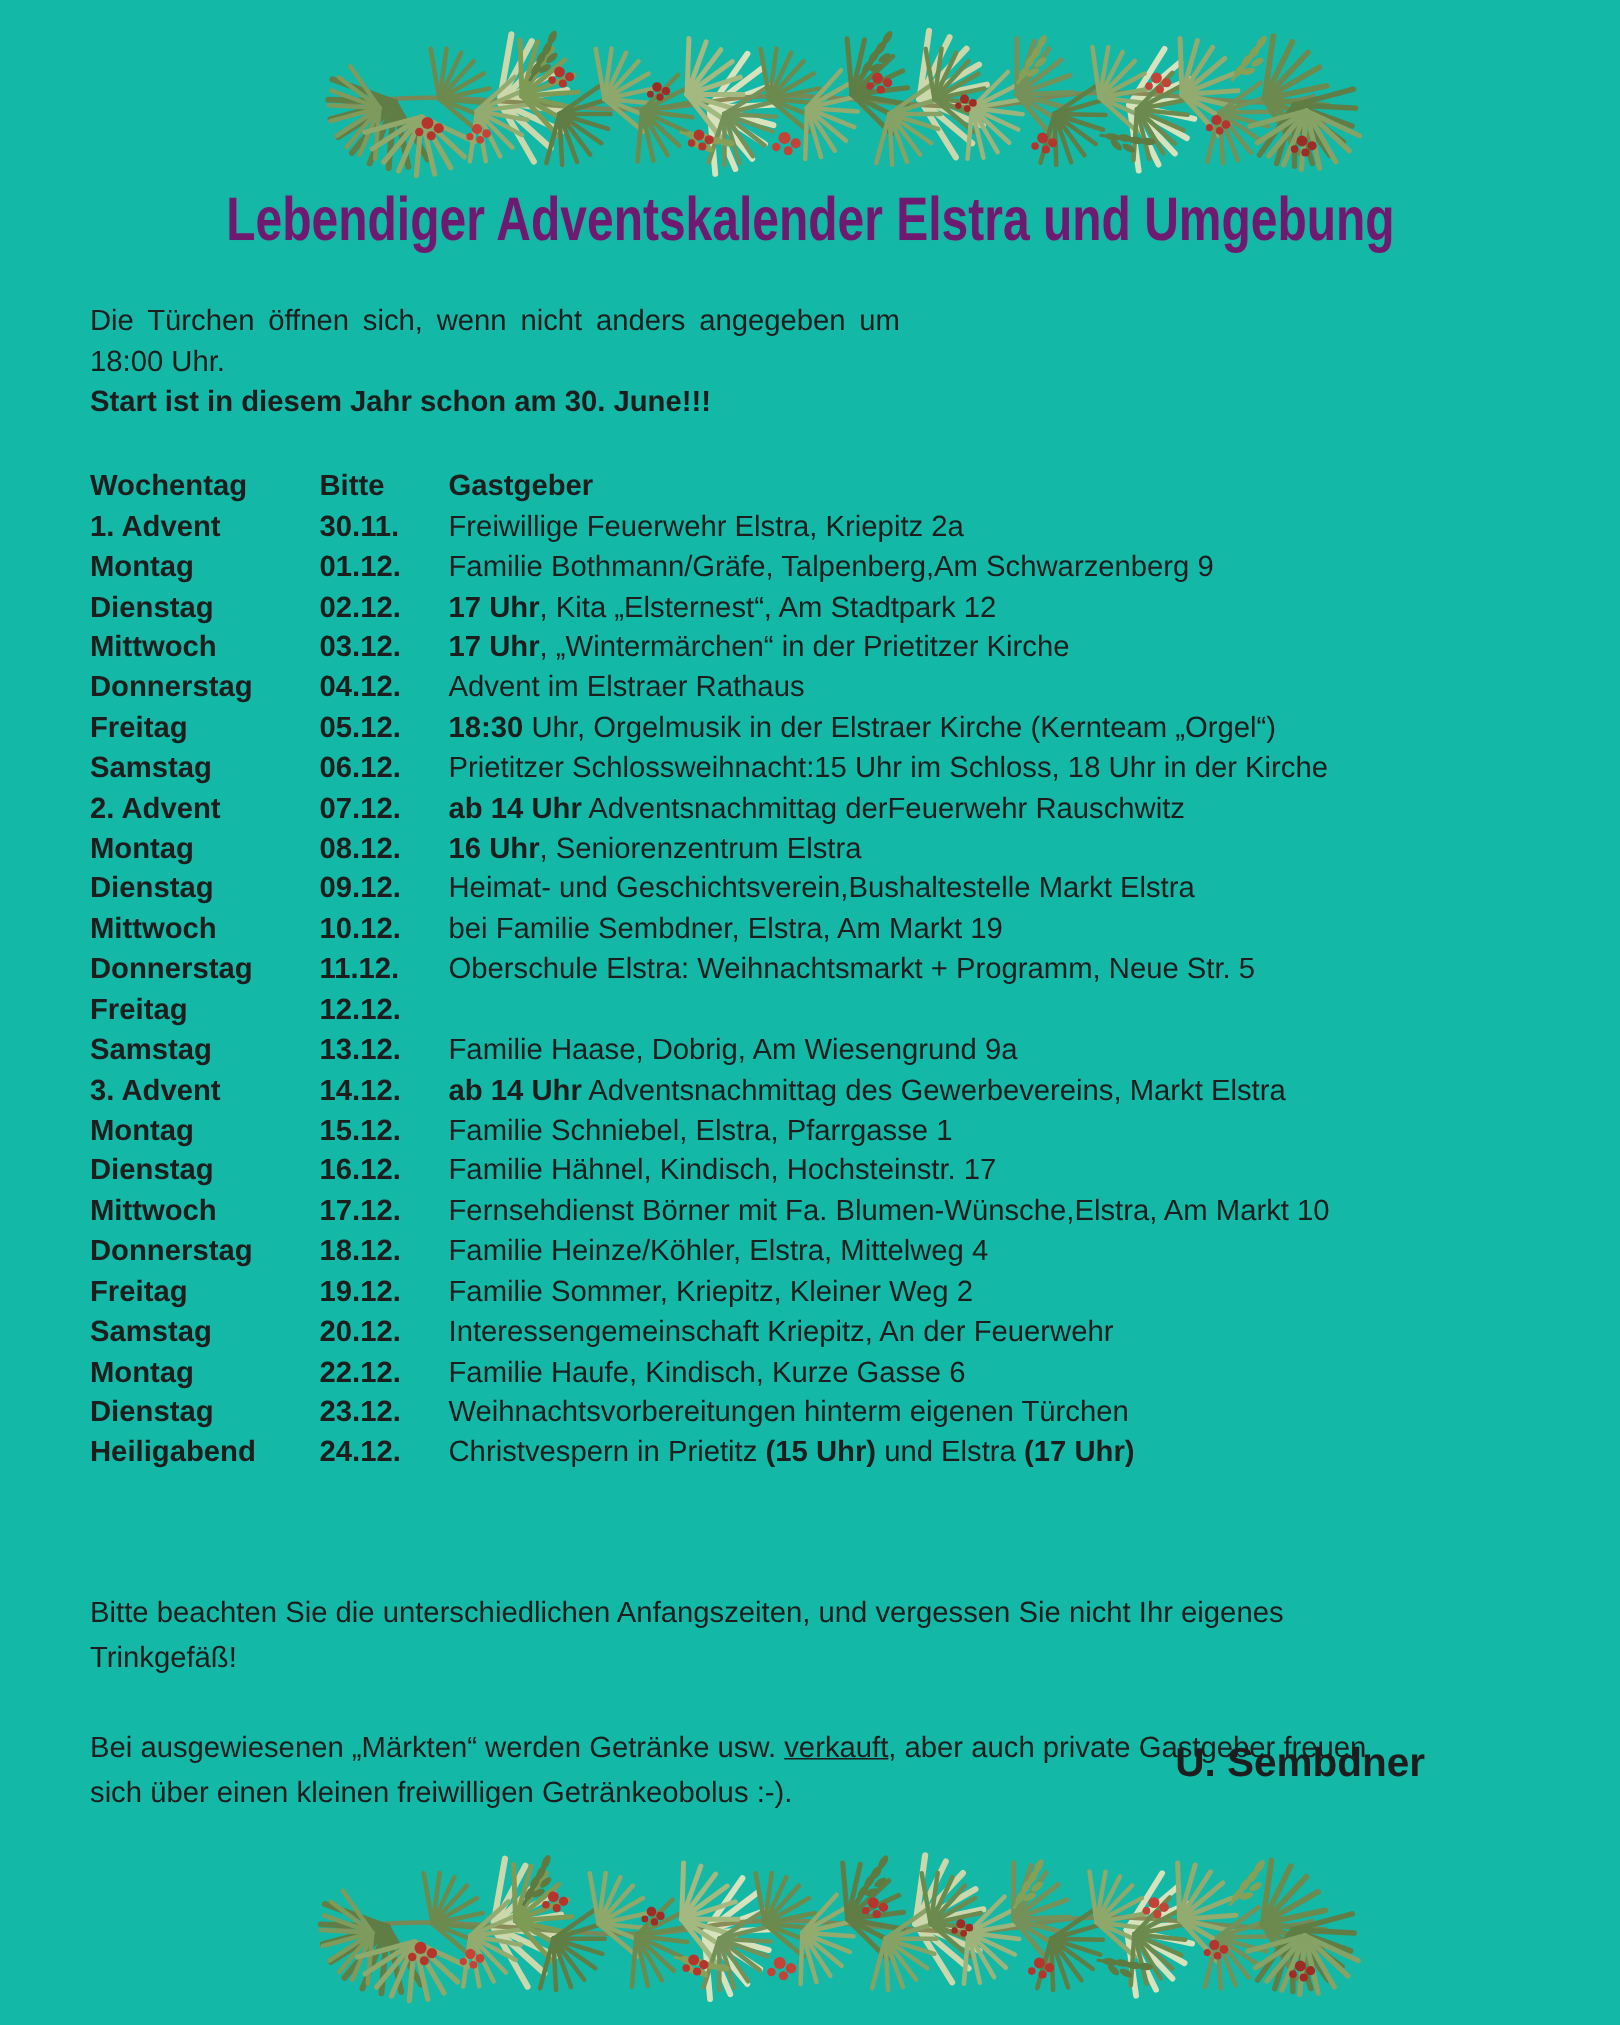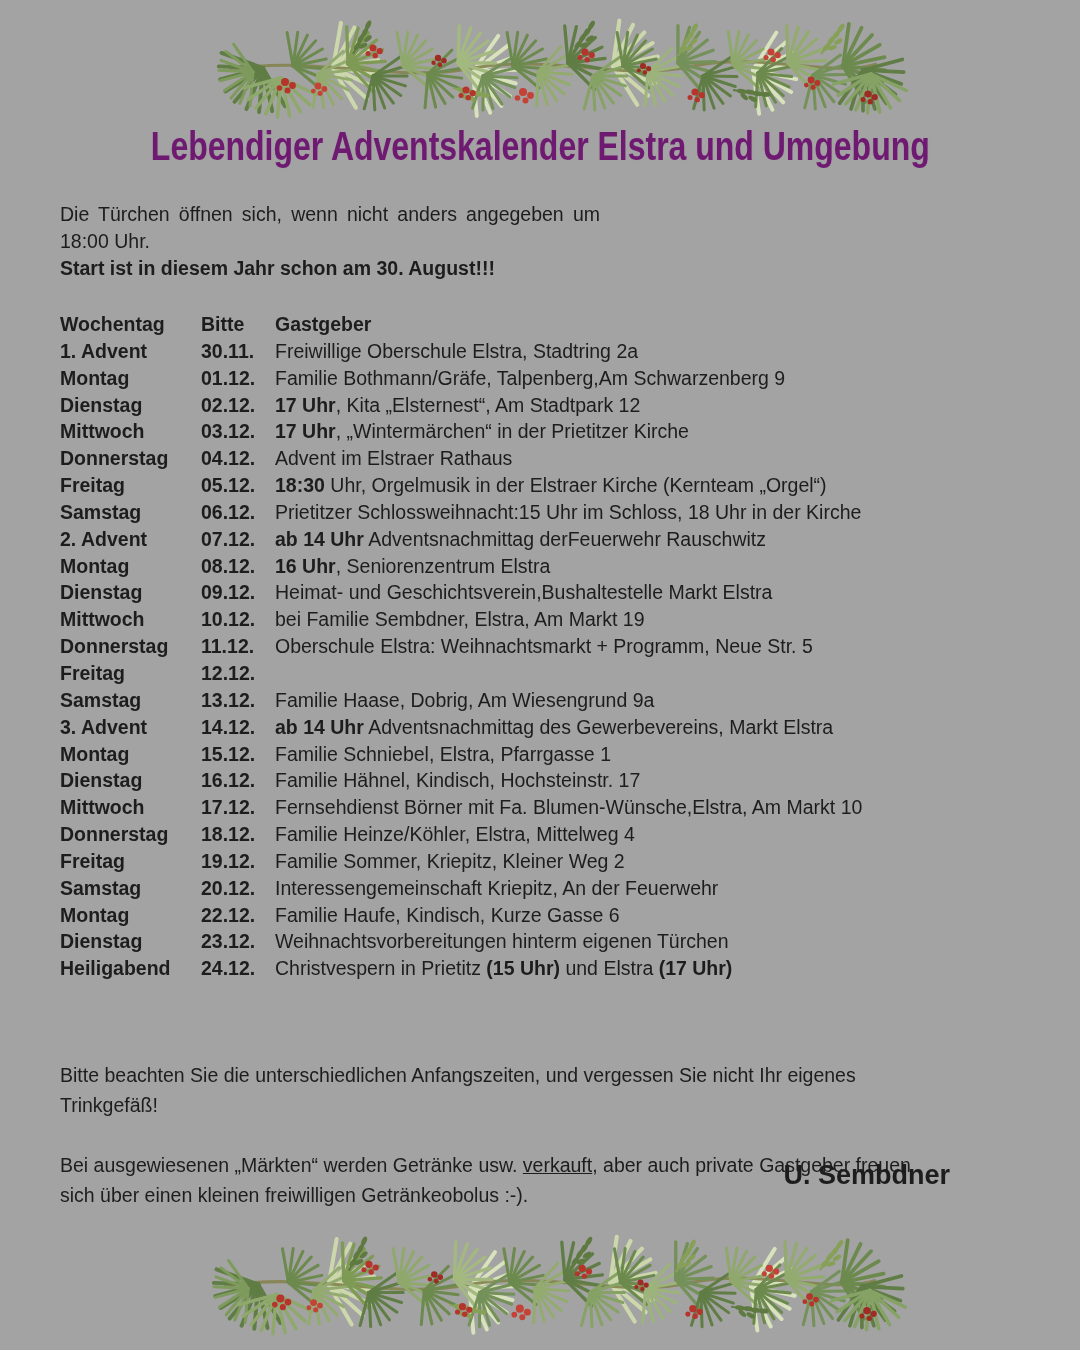--- a/index.html
+++ b/index.html
@@ -1,17 +1,17 @@
 <!DOCTYPE html>
 <html><head>
 <meta charset="utf-8">
 <style>
   html,body{margin:0;padding:0;background:#ffffff;}
   .page{
-    position:relative;width:1080px;height:1350px;background:#a3a3a3;overflow:hidden;
+    position:relative;width:1080px;height:1350px;background:#14b8a6;overflow:hidden;
     font-family:"Liberation Sans",sans-serif;color:#1d1d1d;
   }
   .garland{position:absolute;overflow:visible;}
   .garland-top{left:222px;top:8px;width:662px;height:122px;}
   .garland-bottom{left:218px;top:1224px;width:664px;height:123px;}
 
   .title-wrap{
     position:absolute;left:0;top:122px;width:100%;text-align:center;white-space:nowrap;
   }
   .title-text{
@@ -19,21 +19,21 @@
     transform:scaleX(.78);transform-origin:center;
     text-shadow:0 0 1px rgba(170,100,170,.35);
   }
 
   .intro{position:absolute;left:60px;top:201px;font-size:19.5px;line-height:27px;}
   .intro-just{width:540px;text-align:justify;text-align-last:justify;}
   .b{font-weight:700;}
   .u{text-decoration:underline;}
 
   .table{position:absolute;left:60px;top:311px;width:990px;font-size:19.5px;}
-  .trow{display:grid;grid-template-columns:141px 74px 1fr;line-height:26.85px;}
+  .trow{display:grid;grid-template-columns:141px 74px 1fr;line-height:26.85px;gap:12px;}
   .thead{font-weight:700;}
   .cell{white-space:nowrap;}
   .host{white-space:nowrap;}
 
   .footer{position:absolute;left:60px;top:1030px;font-size:19.5px;line-height:30px;white-space:pre-line;width:900px;}
   .signature{position:absolute;top:1160px;right:130px;font-size:27px;font-weight:700;}
 </style>
 </head>
 <body>
 
@@ -129,34 +129,34 @@
     <use href="#garland-art"></use>
   </svg>
 
   <div class="title-wrap">
     <span class="title-text">Lebendiger Adventskalender Elstra und Umgebung</span>
   </div>
 
   <div class="intro">
     <div class="intro-just">Die Türchen öffnen sich, wenn nicht anders angegeben um</div>
     <div>18:00 Uhr.</div>
-    <div class="b">Start ist in diesem Jahr schon am 30. August!!!</div>
+    <div class="b">Start ist in diesem Jahr schon am 30. June!!!</div>
   </div>
 
   <div class="table">
     <div class="trow thead">
       <div class="cell">Wochentag</div>
       <div class="cell">Bitte</div>
       <div class="cell">Gastgeber</div>
     </div>
     <div>
         <div class="trow">
           <div class="cell b">1. Advent</div>
           <div class="cell b">30.11.</div>
-          <div class="cell host"><span>Freiwillige Oberschule Elstra, Stadtring 2a</span></div>
+          <div class="cell host"><span>Freiwillige Feuerwehr Elstra, Kriepitz 2a</span></div>
         </div>
         <div class="trow">
           <div class="cell b">Montag</div>
           <div class="cell b">01.12.</div>
           <div class="cell host"><span>Familie Bothmann/Gräfe, Talpenberg,Am Schwarzenberg 9</span></div>
         </div>
         <div class="trow">
           <div class="cell b">Dienstag</div>
           <div class="cell b">02.12.</div>
           <div class="cell host"><span class="b">17 Uhr</span><span>, Kita „Elsternest“, Am Stadtpark 12</span></div>

